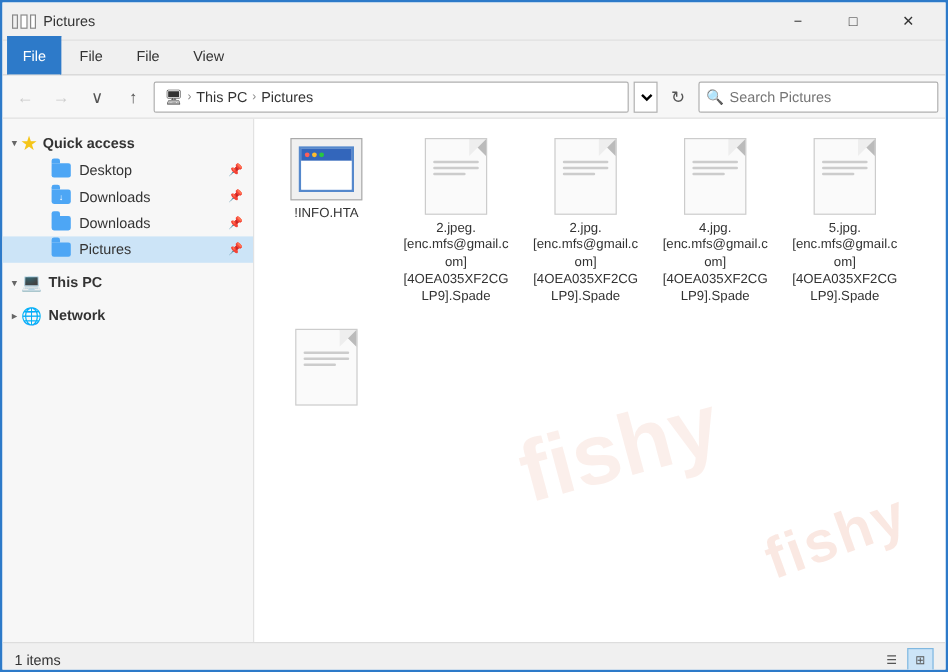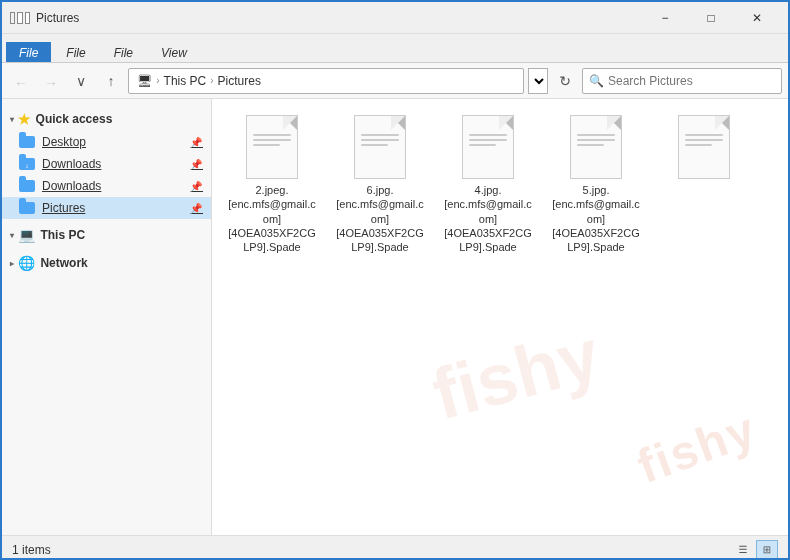--- a/index.html
+++ b/index.html
@@ -72,24 +72,23 @@
       padding-left: 4px;
     }
     .ribbon-tab {
       padding: 4px 12px;
       font-size: 12px;
       cursor: pointer;
       color: #333;
       border: 1px solid transparent;
       border-bottom: none;
       margin-right: 2px;
-      height: 20px;
-      display: flex;
-      align-items: center;
-      font-style: italic;
+      height: 32px;
+      display: flex;
+      align-items: center;
     }
     .ribbon-tab.active {
       background: #2d7ac9;
       color: #fff;
       border-color: #2d7ac9;
     }
 
     
     .address-bar {
       height: 36px;
@@ -189,26 +188,25 @@
       cursor: pointer;
     }
     .sidebar-header .arrow {
       font-size: 8px;
       margin-right: 4px;
       color: #666;
     }
     .sidebar-item {
       display: flex;
       align-items: center;
-      padding: 4px 8px 4px 16px;
+      padding: 4px 8px 4px 40px;
       cursor: pointer;
       font-size: 12px;
       color: #333;
       gap: 6px;
-      text-decoration: underline;
     }
     .sidebar-item.active { background: #cce4f7; }
     .sidebar-item .item-icon {
       width: 18px;
       height: 14px;
       display: flex;
       align-items: center;
       justify-content: center;
       flex-shrink: 0;
     }
@@ -465,20 +463,33 @@
     </div>
   </div>
 
   <div class="file-area" style="position:relative;">
 
     <div class="watermark2">fishy</div>
     <div class="watermark">fishy</div>
 
     <div class="file-grid">
 
+      <div class="file-item">
+        <div style="width:60px;height:52px;background:#f0f0f0;border:1px solid #aaa;display:flex;align-items:center;justify-content:center;">
+          <div style="width:46px;height:38px;border:2px solid #5588cc;background:#dce8f5;position:relative;">
+            <div style="position:absolute;top:0;left:0;right:0;height:10px;background:#3366bb;display:flex;align-items:center;padding:0 3px;gap:2px;">
+              <div style="width:4px;height:4px;background:#ff5f57;border-radius:50%;"></div>
+              <div style="width:4px;height:4px;background:#febc2e;border-radius:50%;"></div>
+              <div style="width:4px;height:4px;background:#28c840;border-radius:50%;"></div>
+            </div>
+            <div style="position:absolute;top:10px;left:0;right:0;bottom:0;background:#fff;"></div>
+          </div>
+        </div>
+        <span class="file-item-name">!INFO.HTA</span>
+      </div>
 
 
       <div class="file-item">
         <div style="width:52px;height:64px;background:#fafafa;border:1px solid #ccc;position:relative;">
           <div style="position:absolute;top:0;right:0;width:0;height:0;border-style:solid;border-width:0 14px 14px 0;border-color:transparent #bbb transparent transparent;"></div>
           <div style="position:absolute;top:0;right:0;width:0;height:0;border-style:solid;border-width:14px 14px 0 0;border-color:#eee transparent transparent transparent;"></div>
           <div style="padding:18px 6px 4px;display:flex;flex-direction:column;gap:3px;">
             <div style="height:2px;background:#ccc;border-radius:1px;"></div>
             <div style="height:2px;background:#ccc;border-radius:1px;"></div>
             <div style="height:2px;background:#ccc;border-radius:1px;width:70%;"></div>
@@ -490,21 +501,21 @@
       <div class="file-item">
         <div style="width:52px;height:64px;background:#fafafa;border:1px solid #ccc;position:relative;">
           <div style="position:absolute;top:0;right:0;width:0;height:0;border-style:solid;border-width:0 14px 14px 0;border-color:transparent #bbb transparent transparent;"></div>
           <div style="position:absolute;top:0;right:0;width:0;height:0;border-style:solid;border-width:14px 14px 0 0;border-color:#eee transparent transparent transparent;"></div>
           <div style="padding:18px 6px 4px;display:flex;flex-direction:column;gap:3px;">
             <div style="height:2px;background:#ccc;border-radius:1px;"></div>
             <div style="height:2px;background:#ccc;border-radius:1px;"></div>
             <div style="height:2px;background:#ccc;border-radius:1px;width:70%;"></div>
           </div>
         </div>
-        <span class="file-item-name">6.jpg.[enc.mfs@gmail.com][4OEA035XF2CGLP9].Spade</span>
+        <span class="file-item-name">2.jpg.[enc.mfs@gmail.com][4OEA035XF2CGLP9].Spade</span>
       </div>
 
       <div class="file-item">
         <div style="width:52px;height:64px;background:#fafafa;border:1px solid #ccc;position:relative;">
           <div style="position:absolute;top:0;right:0;width:0;height:0;border-style:solid;border-width:0 14px 14px 0;border-color:transparent #bbb transparent transparent;"></div>
           <div style="position:absolute;top:0;right:0;width:0;height:0;border-style:solid;border-width:14px 14px 0 0;border-color:#eee transparent transparent transparent;"></div>
           <div style="padding:18px 6px 4px;display:flex;flex-direction:column;gap:3px;">
             <div style="height:2px;background:#ccc;border-radius:1px;"></div>
             <div style="height:2px;background:#ccc;border-radius:1px;"></div>
             <div style="height:2px;background:#ccc;border-radius:1px;width:70%;"></div>

